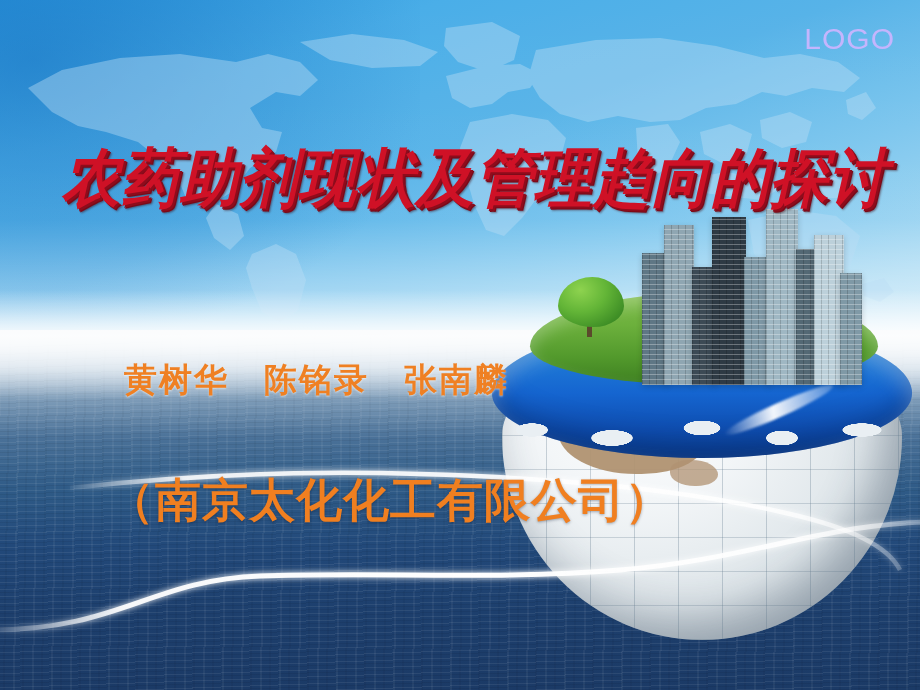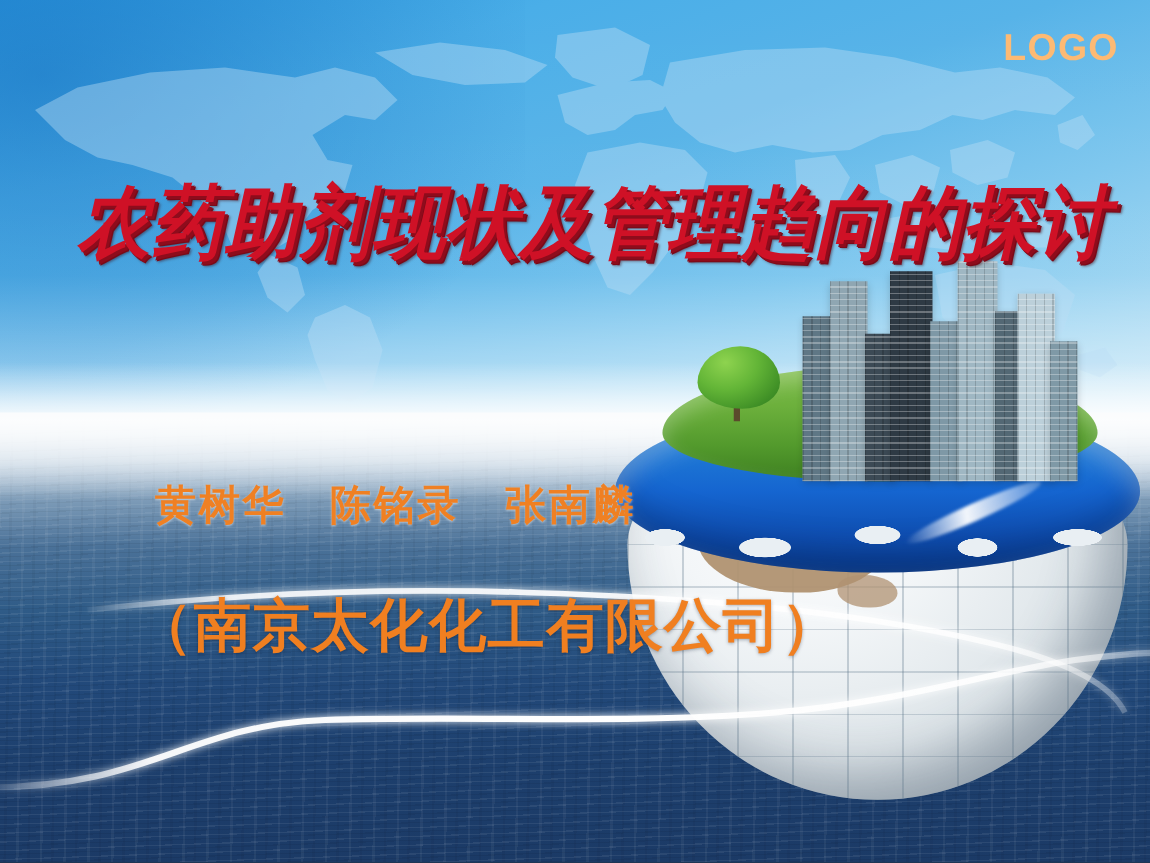--- a/index.html
+++ b/index.html
@@ -90,23 +90,23 @@
     width: 920px; height: 110px;
     background: linear-gradient(to bottom, rgba(255,255,255,0) 0%, rgba(255,255,255,0.85) 42%, rgba(255,255,255,0.55) 70%, rgba(255,255,255,0) 100%);
     pointer-events: none;
   }
 
   
   .logo {
     position: absolute;
     right: 25px; top: 22px;
     font-size: 30px;
-    font-weight: 700;
+    font-weight: 400;
     letter-spacing: 1px;
-    color: #fdba74;
+    color: #c4b5fd;
     font-family: "Liberation Sans", sans-serif;
   }
 
   
   .globe-wrap {
     position: absolute;
     left: 492px; top: 205px;
     width: 430px; height: 390px;
   }
   .globe-sphere {
@@ -229,21 +229,20 @@
   .authors {
     position: absolute;
     left: 124px; top: 358px;
     font-family: "DejaVu Serif", "Liberation Serif", serif;
     font-size: 33px;
     font-weight: 700;
     color: #ef8023;
     letter-spacing: 2px;
     white-space: nowrap;
     text-shadow: 0 1px 2px rgba(255,255,255,0.55);
-    margin-top: 24px;
   }
   .company {
     position: absolute;
     left: 108px; top: 470px;
     font-family: "DejaVu Serif", "Liberation Serif", serif;
     font-size: 46px;
     font-weight: 700;
     color: #f07f20;
     letter-spacing: 1px;
     white-space: nowrap;

